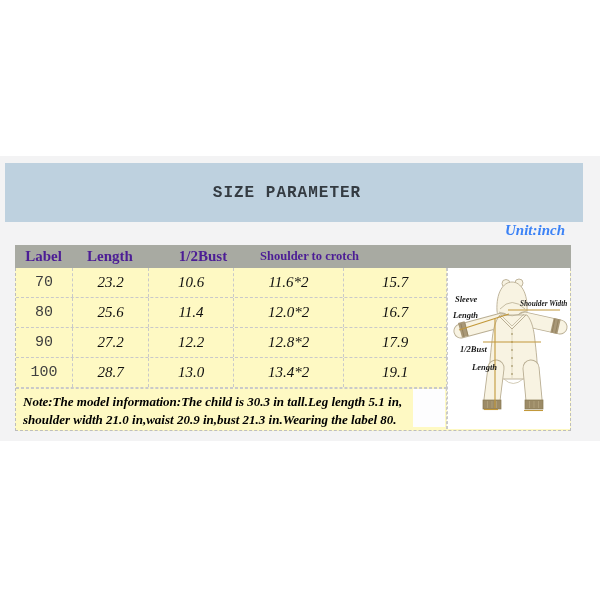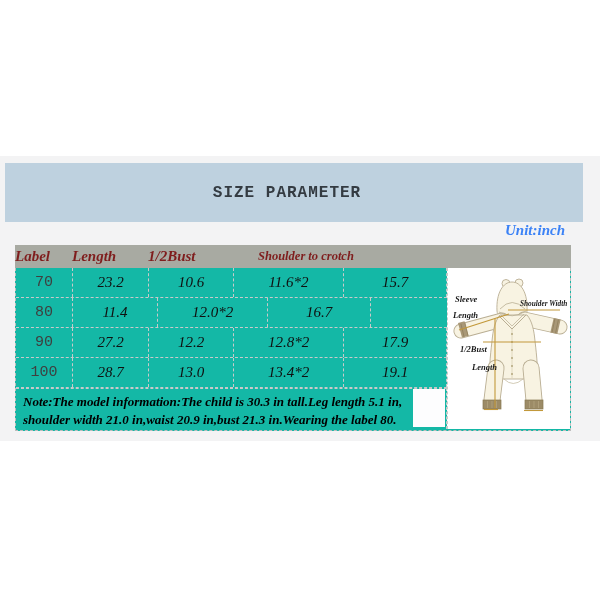--- a/index.html
+++ b/index.html
@@ -7,25 +7,25 @@
          font-family:"Liberation Serif",serif;}
   .panel{position:absolute;left:0;top:156px;width:600px;height:285px;background:#f3f3f4;}
   .banner{position:absolute;left:5px;top:163px;width:578px;height:59px;background:#bed1df;
           display:flex;align-items:center;justify-content:center;}
   .banner-title{font-family:"Liberation Mono",monospace;font-weight:bold;font-size:16px;
                 letter-spacing:1px;color:#343b42;padding-right:14px;}
   .unit{position:absolute;top:222px;left:265px;width:300px;text-align:right;
         font-style:italic;font-weight:bold;font-size:15px;color:#3b82f6;}
   .size-table{position:absolute;left:15px;top:245px;width:556px;}
   .thead{display:flex;height:23px;background:#a8aaa2;}
-  .th{color:#7f1d1d;font-style:italic;font-weight:bold;text-align:left;line-height:23px;
+  .th{color:#4c1d95;font-weight:bold;text-align:center;line-height:23px;
       box-sizing:border-box;}
   .fs-lg{font-size:15px;} .fs-sm{font-size:12.5px;}
   .c0{width:57px;} .c1{width:76px;} .c2{width:85px;} .c3{width:110px;} .c4{width:103px;} .c5{width:125px;}
-  .tbody{position:relative;width:556px;height:163px;box-sizing:border-box;background:#14b8a6;
+  .tbody{position:relative;width:556px;height:163px;box-sizing:border-box;background:#fef9c3;
          border:1px dashed #bdbdbd;border-top:none;}
   .trow{display:flex;height:30px;width:431px;border-bottom:1px dashed #c9c9c9;box-sizing:border-box;}
   .td{box-sizing:border-box;border-right:1px dashed #c9c9c9;text-align:center;line-height:29px;height:29px;}
   .lab{font-family:"Liberation Mono",monospace;font-size:15px;color:#3f3f3f;}
   .val{font-style:italic;font-weight:normal;font-size:15px;color:#101010;}
   .note{width:431px;height:41px;box-sizing:border-box;border-top:1px dashed #c9c9c9;
         border-right:1px dashed #c9c9c9;padding:4px 4px 0 7px;
         font-style:italic;font-weight:bold;font-size:13px;line-height:18px;color:#000;}
   .patch{position:absolute;left:397px;top:121px;width:32px;height:38px;background:#fdfdfe;}
   .illus{position:absolute;left:431px;top:0;width:123px;height:161px;background:#ffffff;
@@ -61,20 +61,21 @@
       <div class="trow">
         <div class="td c0 lab">70</div>
         <div class="td c1 val">23.2</div>
         <div class="td c2 val">10.6</div>
         <div class="td c3 val">11.6*2</div>
         <div class="td c4 val">15.7</div>
       </div>
 
       <div class="trow">
         <div class="td c0 lab">80</div>
+        <div class="td c1 val">25.6</div>
         <div class="td c2 val">11.4</div>
         <div class="td c3 val">12.0*2</div>
         <div class="td c4 val">16.7</div>
       </div>
 
       <div class="trow">
         <div class="td c0 lab">90</div>
         <div class="td c1 val">27.2</div>
         <div class="td c2 val">12.2</div>
         <div class="td c3 val">12.8*2</div>

